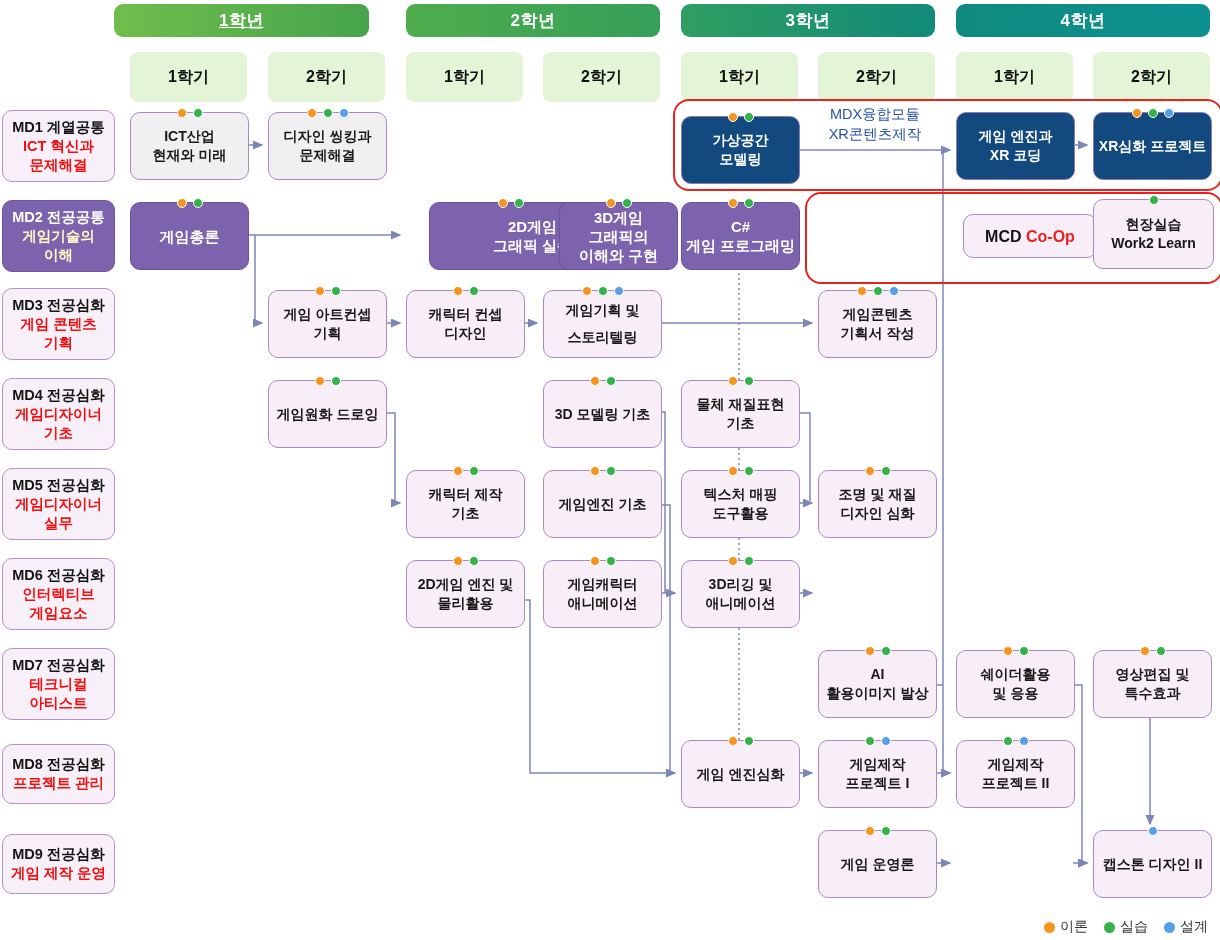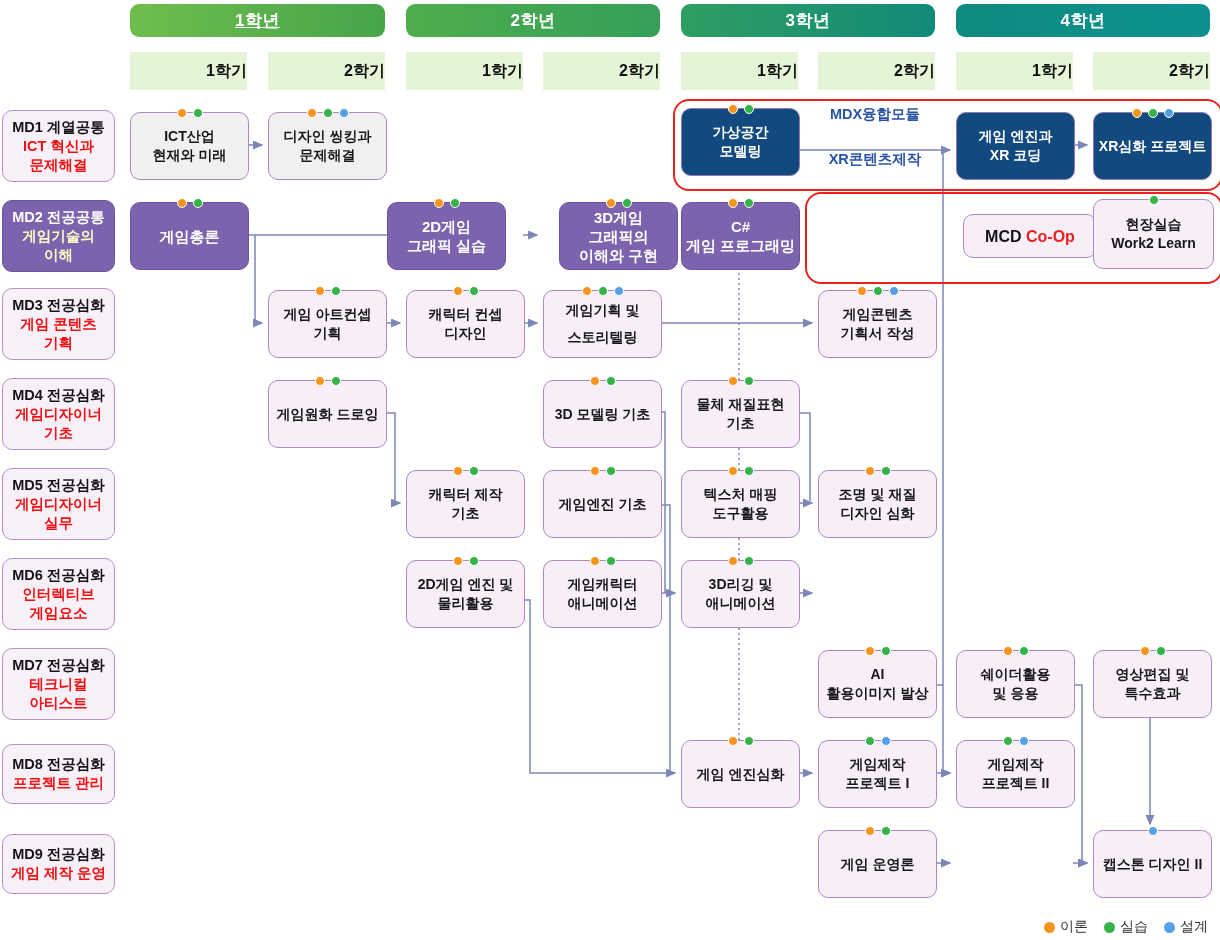--- a/index.html
+++ b/index.html
@@ -5,21 +5,21 @@
   html,body{margin:0;padding:0;background:#ffffff;}
   #canvas{
     position:relative;width:1220px;height:940px;background:#ffffff;overflow:hidden;
     font-family:"Liberation Sans","DejaVu Sans",sans-serif;
   }
   .year{
     position:absolute;height:33px;border-radius:9px;display:flex;align-items:center;justify-content:center;
     color:#fff;font-size:17px;font-weight:700;letter-spacing:.5px;
   }
   .chip{
-    position:absolute;height:38px;border-radius:0;background:#E3F4D7;display:flex;align-items:center;justify-content:flex-end;
+    position:absolute;height:50px;border-radius:8px;background:#E3F4D7;display:flex;align-items:center;justify-content:center;
     color:#101010;font-size:16px;font-weight:700;
   }
   .mdlabel{
     position:absolute;border-radius:10px;background:#F8F0F8;border:1.5px solid #B791C8;
     display:flex;flex-direction:column;align-items:center;justify-content:center;
     font-size:14.5px;font-weight:700;line-height:19px;color:#141414;text-align:center;white-space:nowrap;
   }
   .mdlabel .red{color:#EE1111;}
   .mdlabel.purple{background:#7D63AD;border-color:#6C539B;color:#fff;}
   .mdlabel.purple .red{color:#fef9c3;}
@@ -33,21 +33,21 @@
   .course.navy{background:#12497E;border:1.5px solid #8F7CB5;color:#fff;}
   .dots{
     position:absolute;top:-5px;left:50%;transform:translateX(-50%);display:flex;gap:6px;z-index:3;
   }
   .dot{width:10px;height:10px;border-radius:50%;border:1px solid #fff;box-sizing:border-box;}
   .legend-dot{width:11px;height:11px;border-radius:50%;display:inline-block;}
   #wires{position:absolute;left:0;top:0;z-index:1;}
   .redgroup{position:absolute;border:2px solid #E8231F;border-radius:16px;z-index:4;pointer-events:none;}
   .mdx{
     position:absolute;z-index:5;display:flex;flex-direction:column;align-items:center;
-    font-size:14.5px;font-weight:700;line-height:20px;white-space:nowrap;gap:25px;
+    font-size:14.5px;font-weight:400;line-height:20px;white-space:nowrap;
   }
   .legend{
     position:absolute;right:12px;bottom:4px;display:flex;gap:16px;align-items:center;z-index:5;
     font-size:14px;font-weight:400;color:#333;
   }
   .legend .item{display:flex;align-items:center;gap:5px;}
 </style>
 </head>
 <body>
 
@@ -78,21 +78,21 @@
       <path d="M798,503 H812" fill="none" stroke="#7C86B7" stroke-width="1.5" marker-end="url(#arr)"></path>
       <path d="M523,600 H530 V773 H675" fill="none" stroke="#7C86B7" stroke-width="1.5" marker-end="url(#arr)"></path>
       <path d="M798,593 H812" fill="none" stroke="#7C86B7" stroke-width="1.5" marker-end="url(#arr)"></path>
       <path d="M798,773 H812" fill="none" stroke="#7C86B7" stroke-width="1.5" marker-end="url(#arr)"></path>
       <path d="M1073,685 H1082 V863 H1087" fill="none" stroke="#7C86B7" stroke-width="1.5" marker-end="url(#arr)"></path>
       <path d="M1073,863 H1087" fill="none" stroke="#7C86B7" stroke-width="1.5" marker-end="url(#arr)"></path>
       <path d="M935,863 H950" fill="none" stroke="#7C86B7" stroke-width="1.5" marker-end="url(#arr)"></path>
       <path d="M1150,717 V824" fill="none" stroke="#7C86B7" stroke-width="1.5" marker-end="url(#arr)"></path>
       <path d="M739,268 V740" fill="none" stroke="#7C86B7" stroke-width="1.5" stroke-dasharray="2 3"></path>
     </svg>
-    <div class="year" style="left: 130px; top: 4px; width: 255px; background: linear-gradient(90deg, rgb(111, 190, 76), rgb(70, 164, 75)); text-decoration: underline;">
+    <div class="year" style="left: 114px; top: 4px; width: 255px; background: linear-gradient(90deg, rgb(111, 190, 76), rgb(70, 164, 75)); text-decoration: underline;">
       <span>1학년</span>
     </div>
     <div class="chip" style="left: 130px; top: 52px; width: 117px;">
       <span>1학기</span>
     </div>
     <div class="chip" style="left: 268px; top: 52px; width: 117px;">
       <span>2학기</span>
     </div>
     <div class="year" style="left: 406px; top: 4px; width: 254px; background: linear-gradient(90deg, rgb(79, 173, 76), rgb(53, 159, 89));">
       <span>2학년</span>
@@ -174,21 +174,21 @@
     </div>
     <div class="course gray" style="left: 268px; top: 112px; width: 117px; height: 66px;">
       <div class="dots">
         <span class="dot" style="background: rgb(247, 148, 30);"></span>
         <span class="dot" style="background: rgb(53, 179, 74);"></span>
         <span class="dot" style="background: rgb(85, 160, 232);"></span>
       </div>
       <span>디자인 씽킹과</span>
       <span>문제해결</span>
     </div>
-    <div class="course navy" style="left: 681px; top: 108px; width: 117px; height: 66px;">
+    <div class="course navy" style="left: 681px; top: 116px; width: 117px; height: 66px;">
       <div class="dots">
         <span class="dot" style="background: rgb(247, 148, 30);"></span>
         <span class="dot" style="background: rgb(53, 179, 74);"></span>
       </div>
       <span>가상공간</span>
       <span>모델링</span>
     </div>
     <div class="course navy" style="left: 956px; top: 112px; width: 117px; height: 66px;">
       <span>게임 엔진과</span>
       <span>XR 코딩</span>
@@ -201,21 +201,21 @@
       </div>
       <span>XR심화 프로젝트</span>
     </div>
     <div class="course purple" style="left: 130px; top: 202px; width: 117px; height: 66px;">
       <div class="dots">
         <span class="dot" style="background: rgb(247, 148, 30);"></span>
         <span class="dot" style="background: rgb(53, 179, 74);"></span>
       </div>
       <span>게임총론</span>
     </div>
-    <div class="course purple" style="left: 387px; top: 202px; width: 117px; height: 66px;">
+    <div class="course purple" style="left: 429px; top: 202px; width: 117px; height: 66px; padding-left: 44px;">
       <div class="dots">
         <span class="dot" style="background: rgb(247, 148, 30);"></span>
         <span class="dot" style="background: rgb(53, 179, 74);"></span>
       </div>
       <span>2D게임</span>
       <span>그래픽 실습</span>
     </div>
     <div class="course purple" style="left: 543px; top: 202px; width: 117px; height: 66px; margin-left: 16px;">
       <div class="dots">
         <span class="dot" style="background: rgb(247, 148, 30);"></span>

